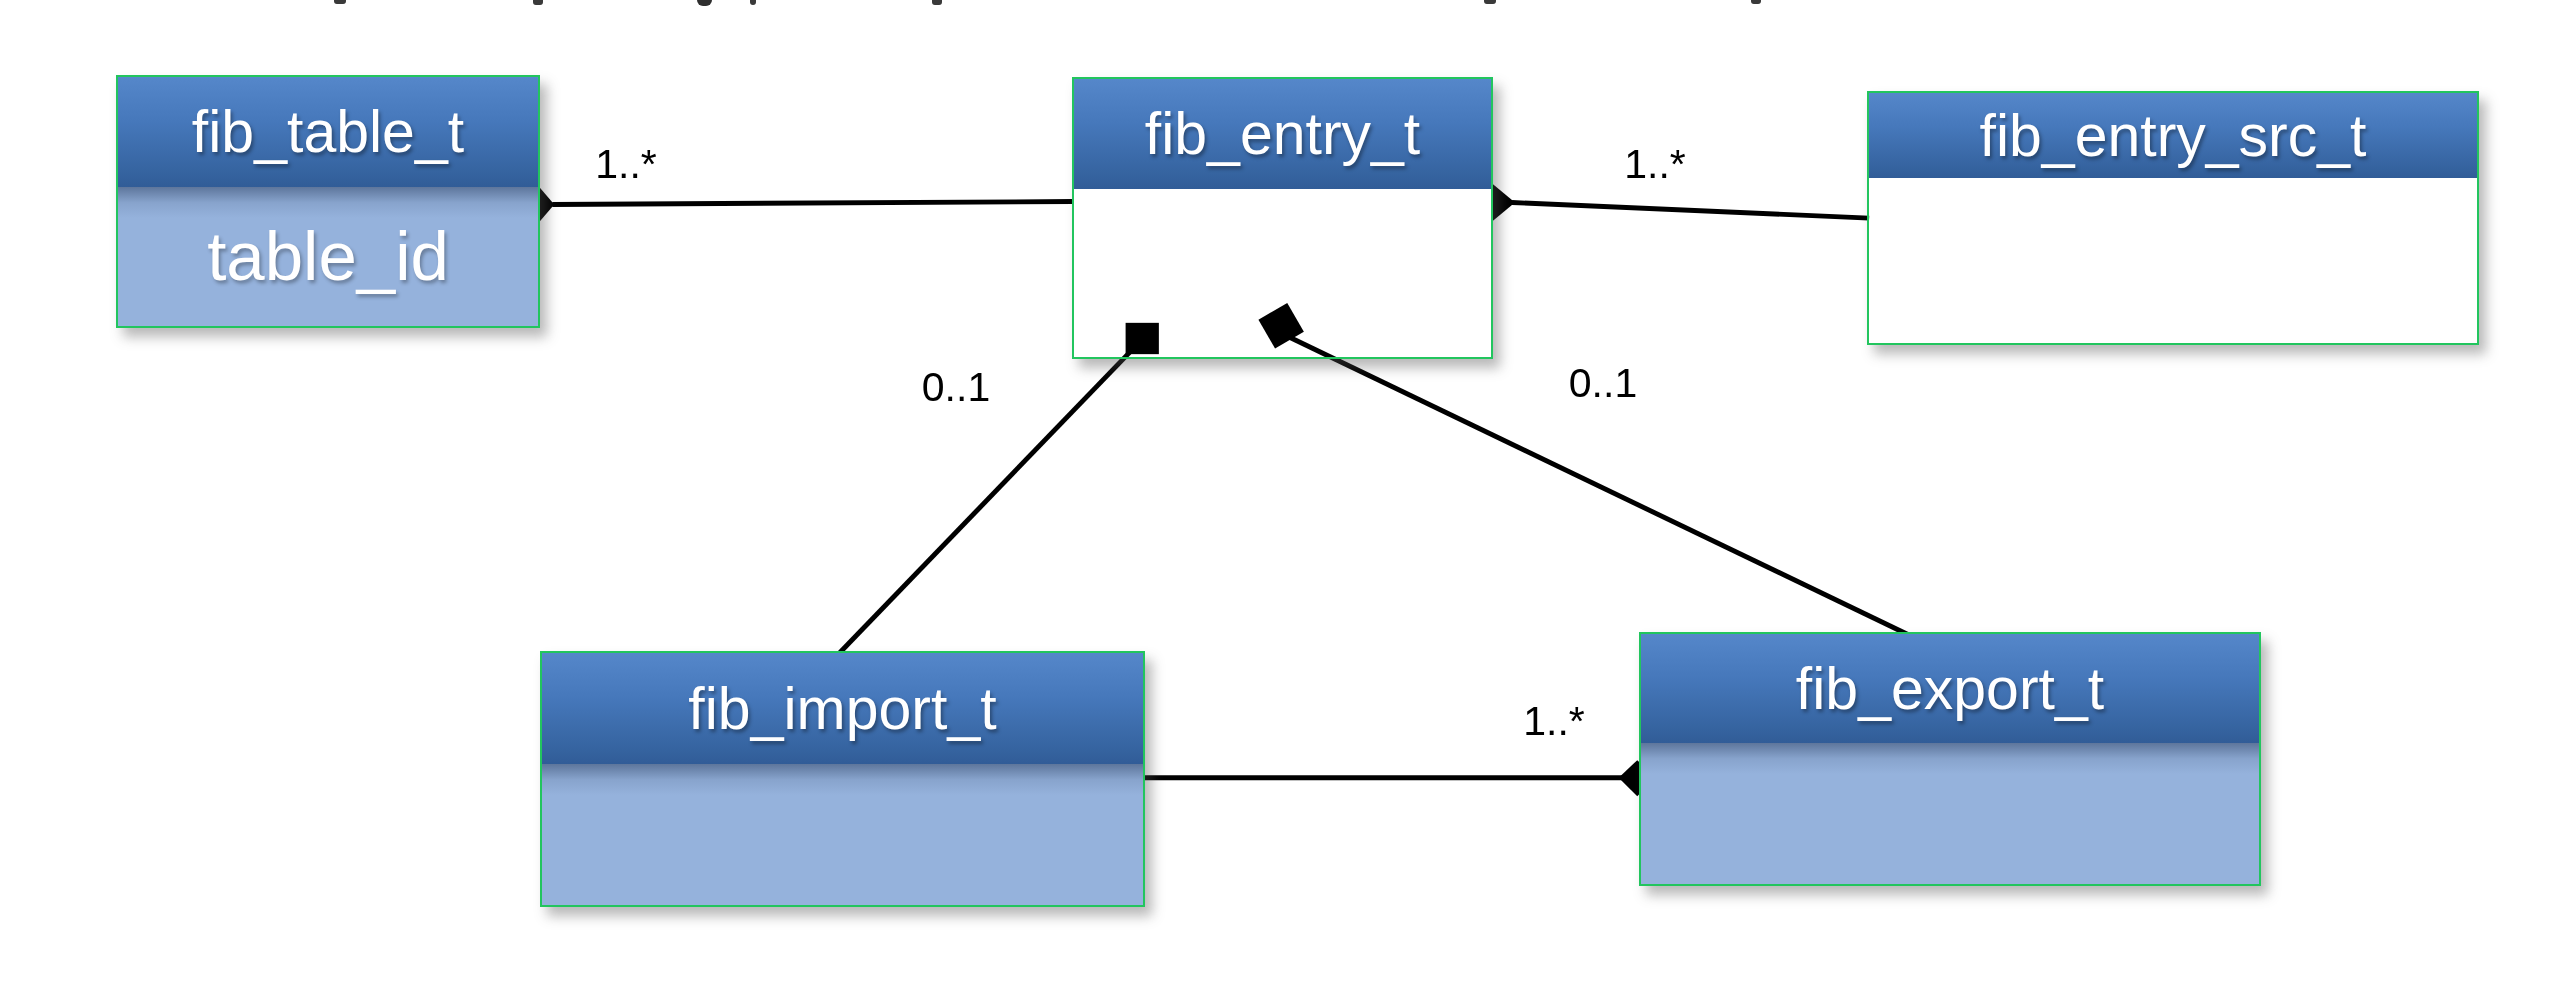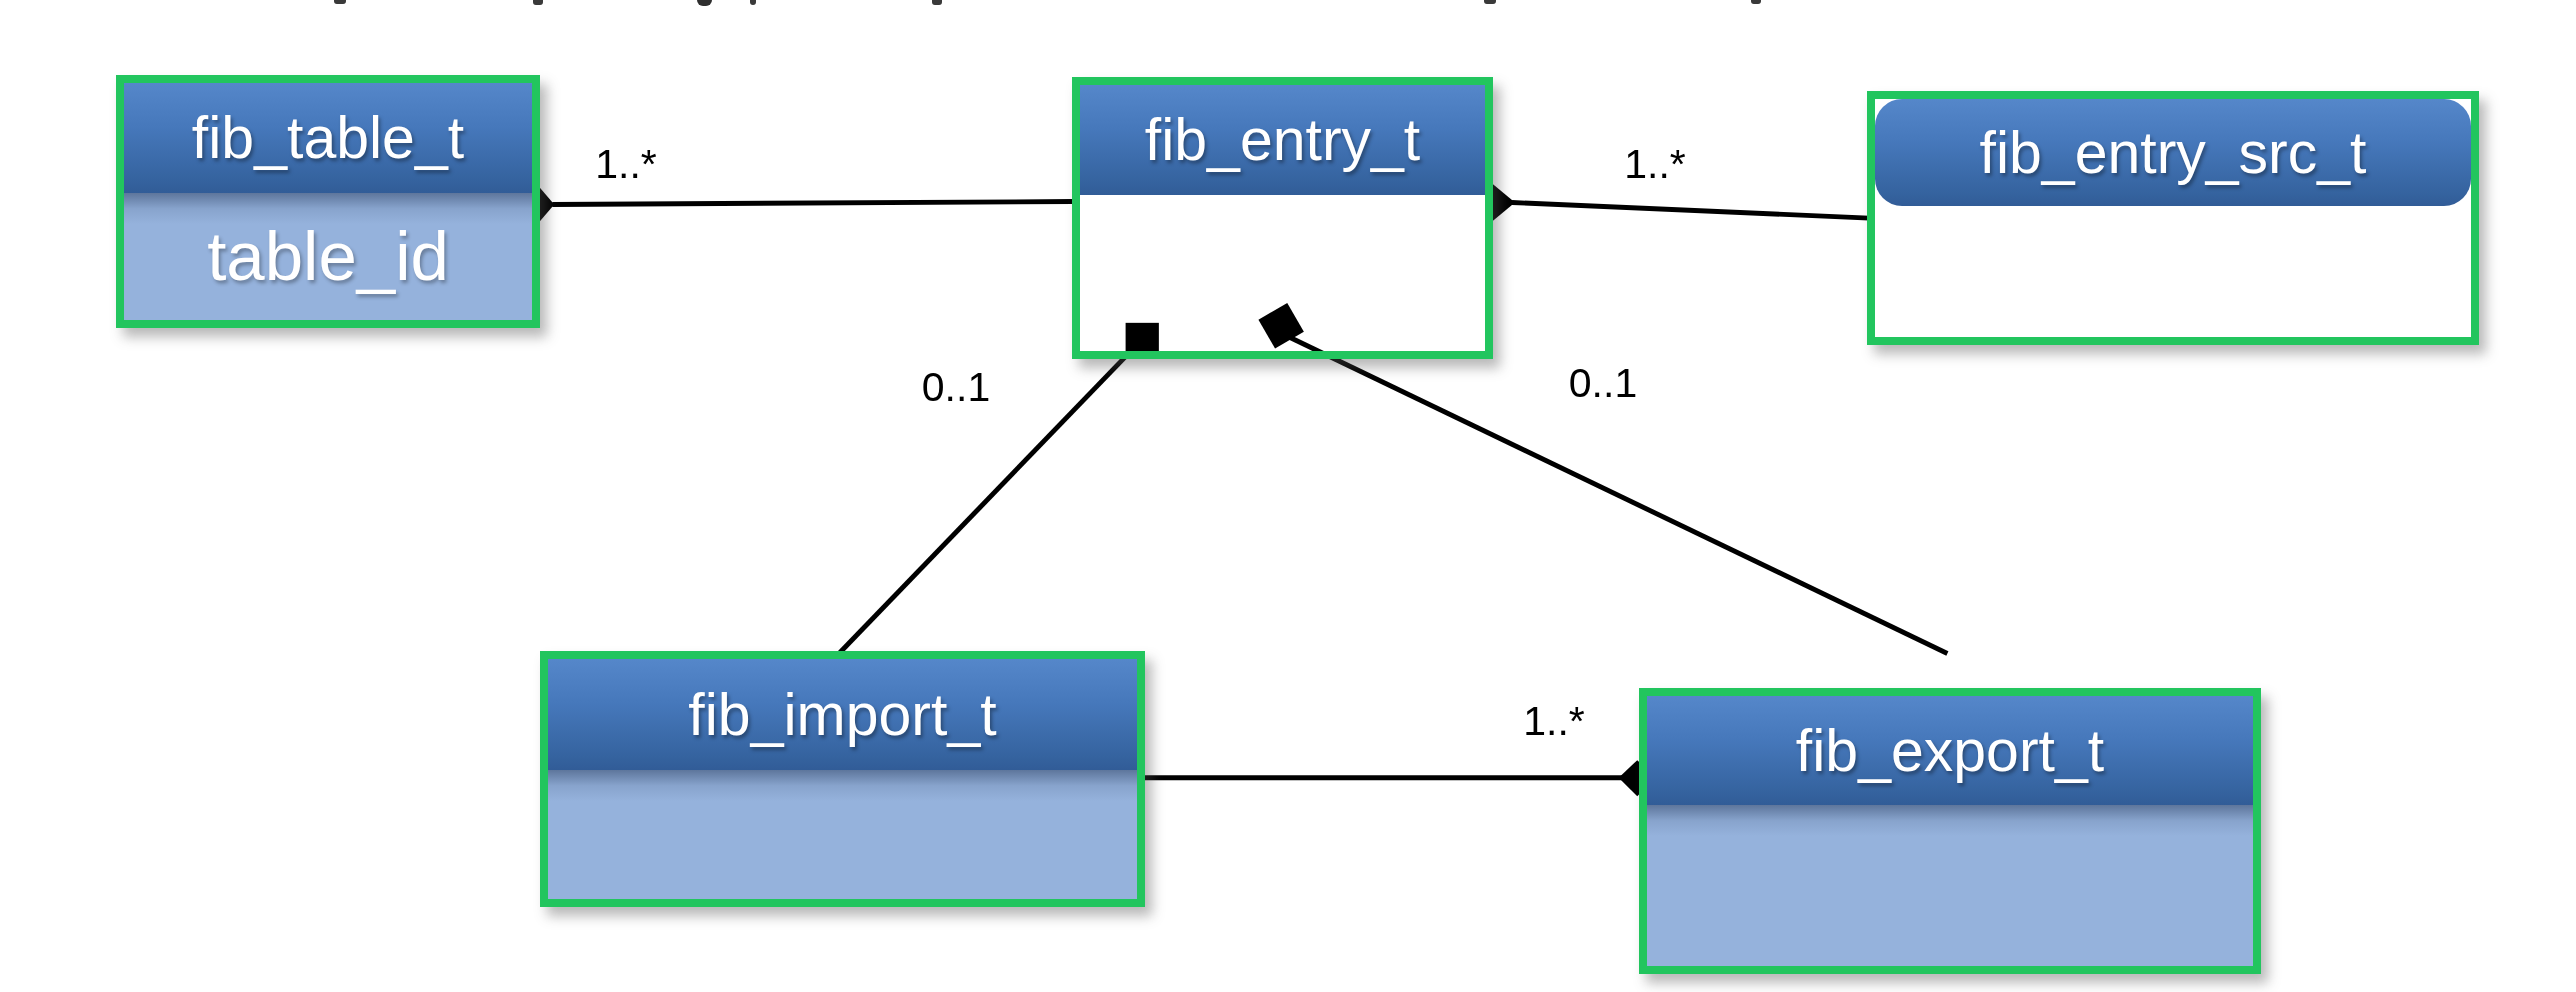--- a/index.html
+++ b/index.html
@@ -8,21 +8,21 @@
     width:2576px;height:992px;
     background:#ffffff;
     font-family:"Liberation Sans", sans-serif;
     overflow:hidden;
   }
   
   .uml-box{
     position:absolute;
     box-sizing:border-box;
     box-shadow:6.9px 8.8px 11.7px rgba(80,80,80,0.40);
-    border:8px solid #22c55e;
+    border:2px solid #22c55e;
     display:flex;flex-direction:column;
   }
   .uml-header{
     box-sizing:border-box;
     background:linear-gradient(180deg,#5587ca 0%,#4678bb 40%,#35639f 88%,#315c97 100%);
     color:#ffffff;
     display:flex;align-items:center;justify-content:center;
     font-size:59px;
     text-shadow:2px 2.9px 3.9px rgba(0,0,0,0.35);
     flex:0 0 auto;
@@ -35,24 +35,24 @@
     font-size:69px;
     text-shadow:2px 2.9px 3.9px rgba(0,0,0,0.30);
     flex:1 1 auto;
   }
   
   #box-fib-table   {left:116px; top:75px;  width:424px; height:253px;}
   #box-fib-table    .uml-header{height:110px;}
   #box-fib-entry   {left:1072px;top:77px;  width:421px; height:282px;}
   #box-fib-entry    .uml-header{height:110px;}
   #box-fib-entry-src{left:1867px;top:91px; width:612px; height:254px;}
-  #box-fib-entry-src .uml-header{height:107px;border-radius:27px;}
+  #box-fib-entry-src .uml-header{height:85px;}
   #box-fib-import  {left:540px; top:651px; width:605px; height:256px;justify-content:space-between;}
   #box-fib-import   .uml-header{height:111px;}
-  #box-fib-export  {left:1639px;top:688px; width:622px; height:286px;}
+  #box-fib-export  {left:1639px;top:632px; width:622px; height:254px;}
   #box-fib-export   .uml-header{height:109px;}
 
   
   #connectors{position:absolute;left:0;top:0;width:2576px;height:992px;pointer-events:none;}
   #connectors path, #connectors line{stroke:#000000;stroke-width:5;fill:none;}
   #connectors .marker{fill:#000000;stroke:none;}
 
   
   .mult-label{
     position:absolute;

